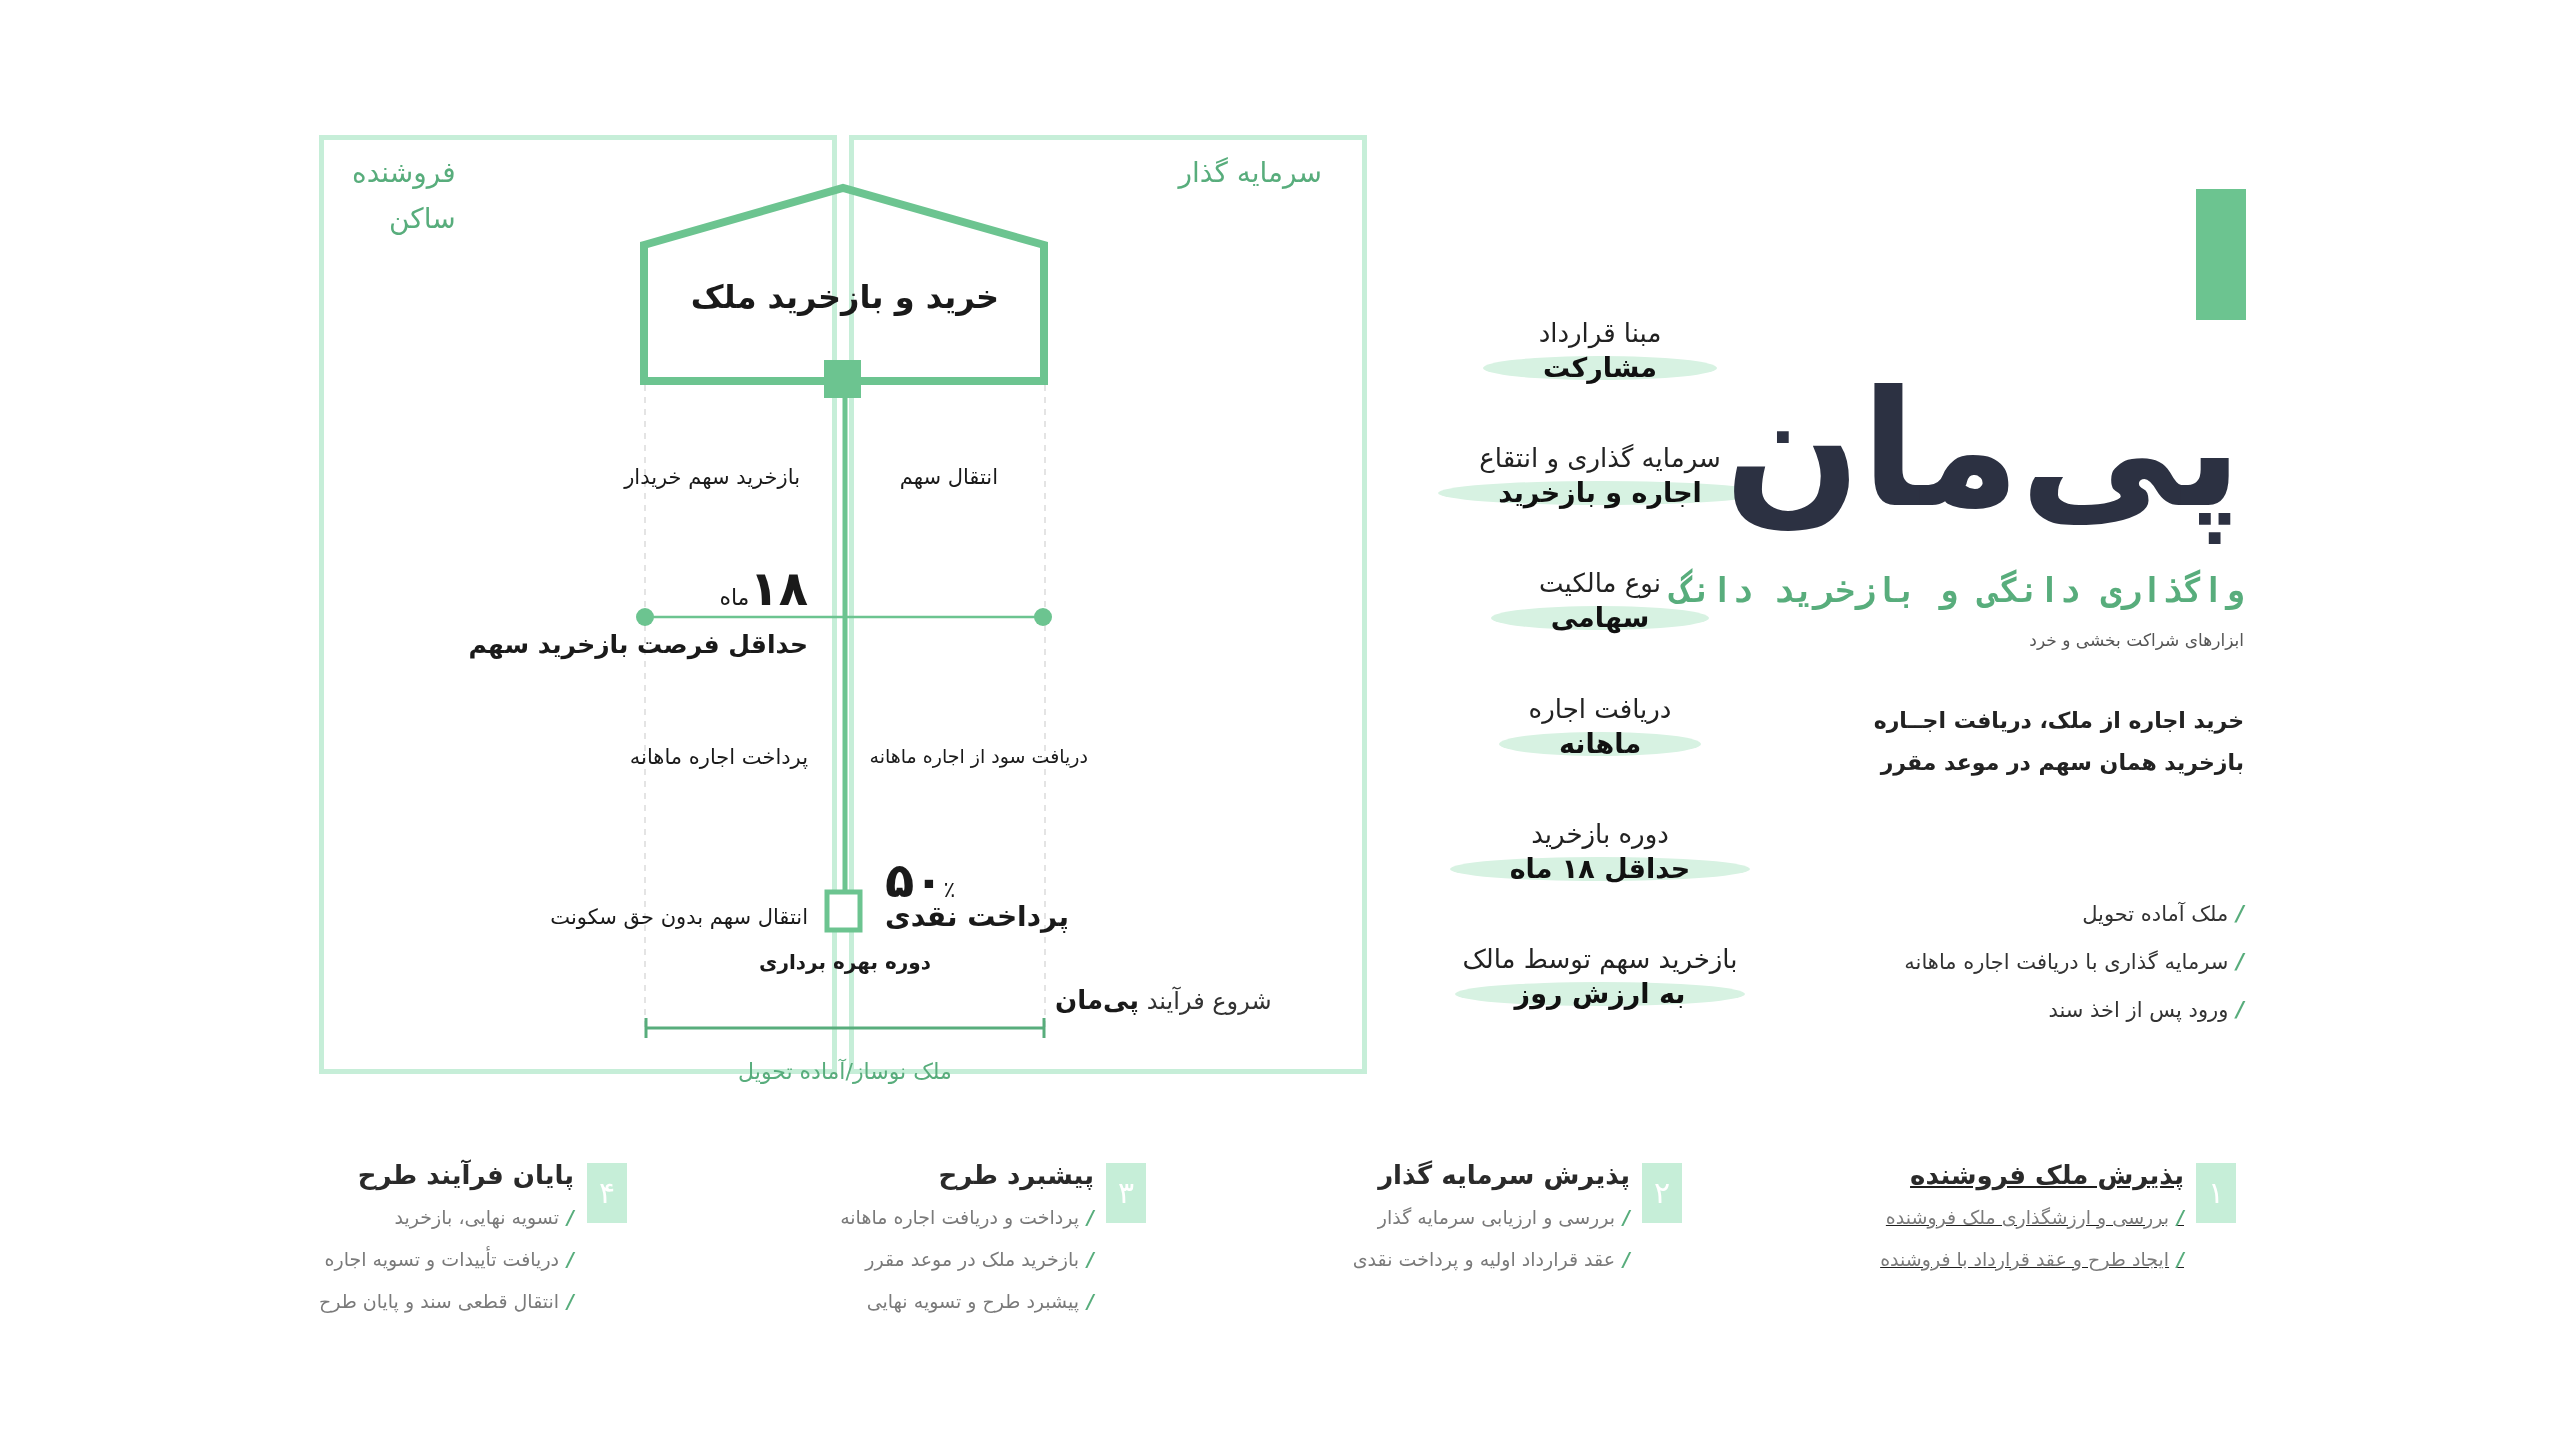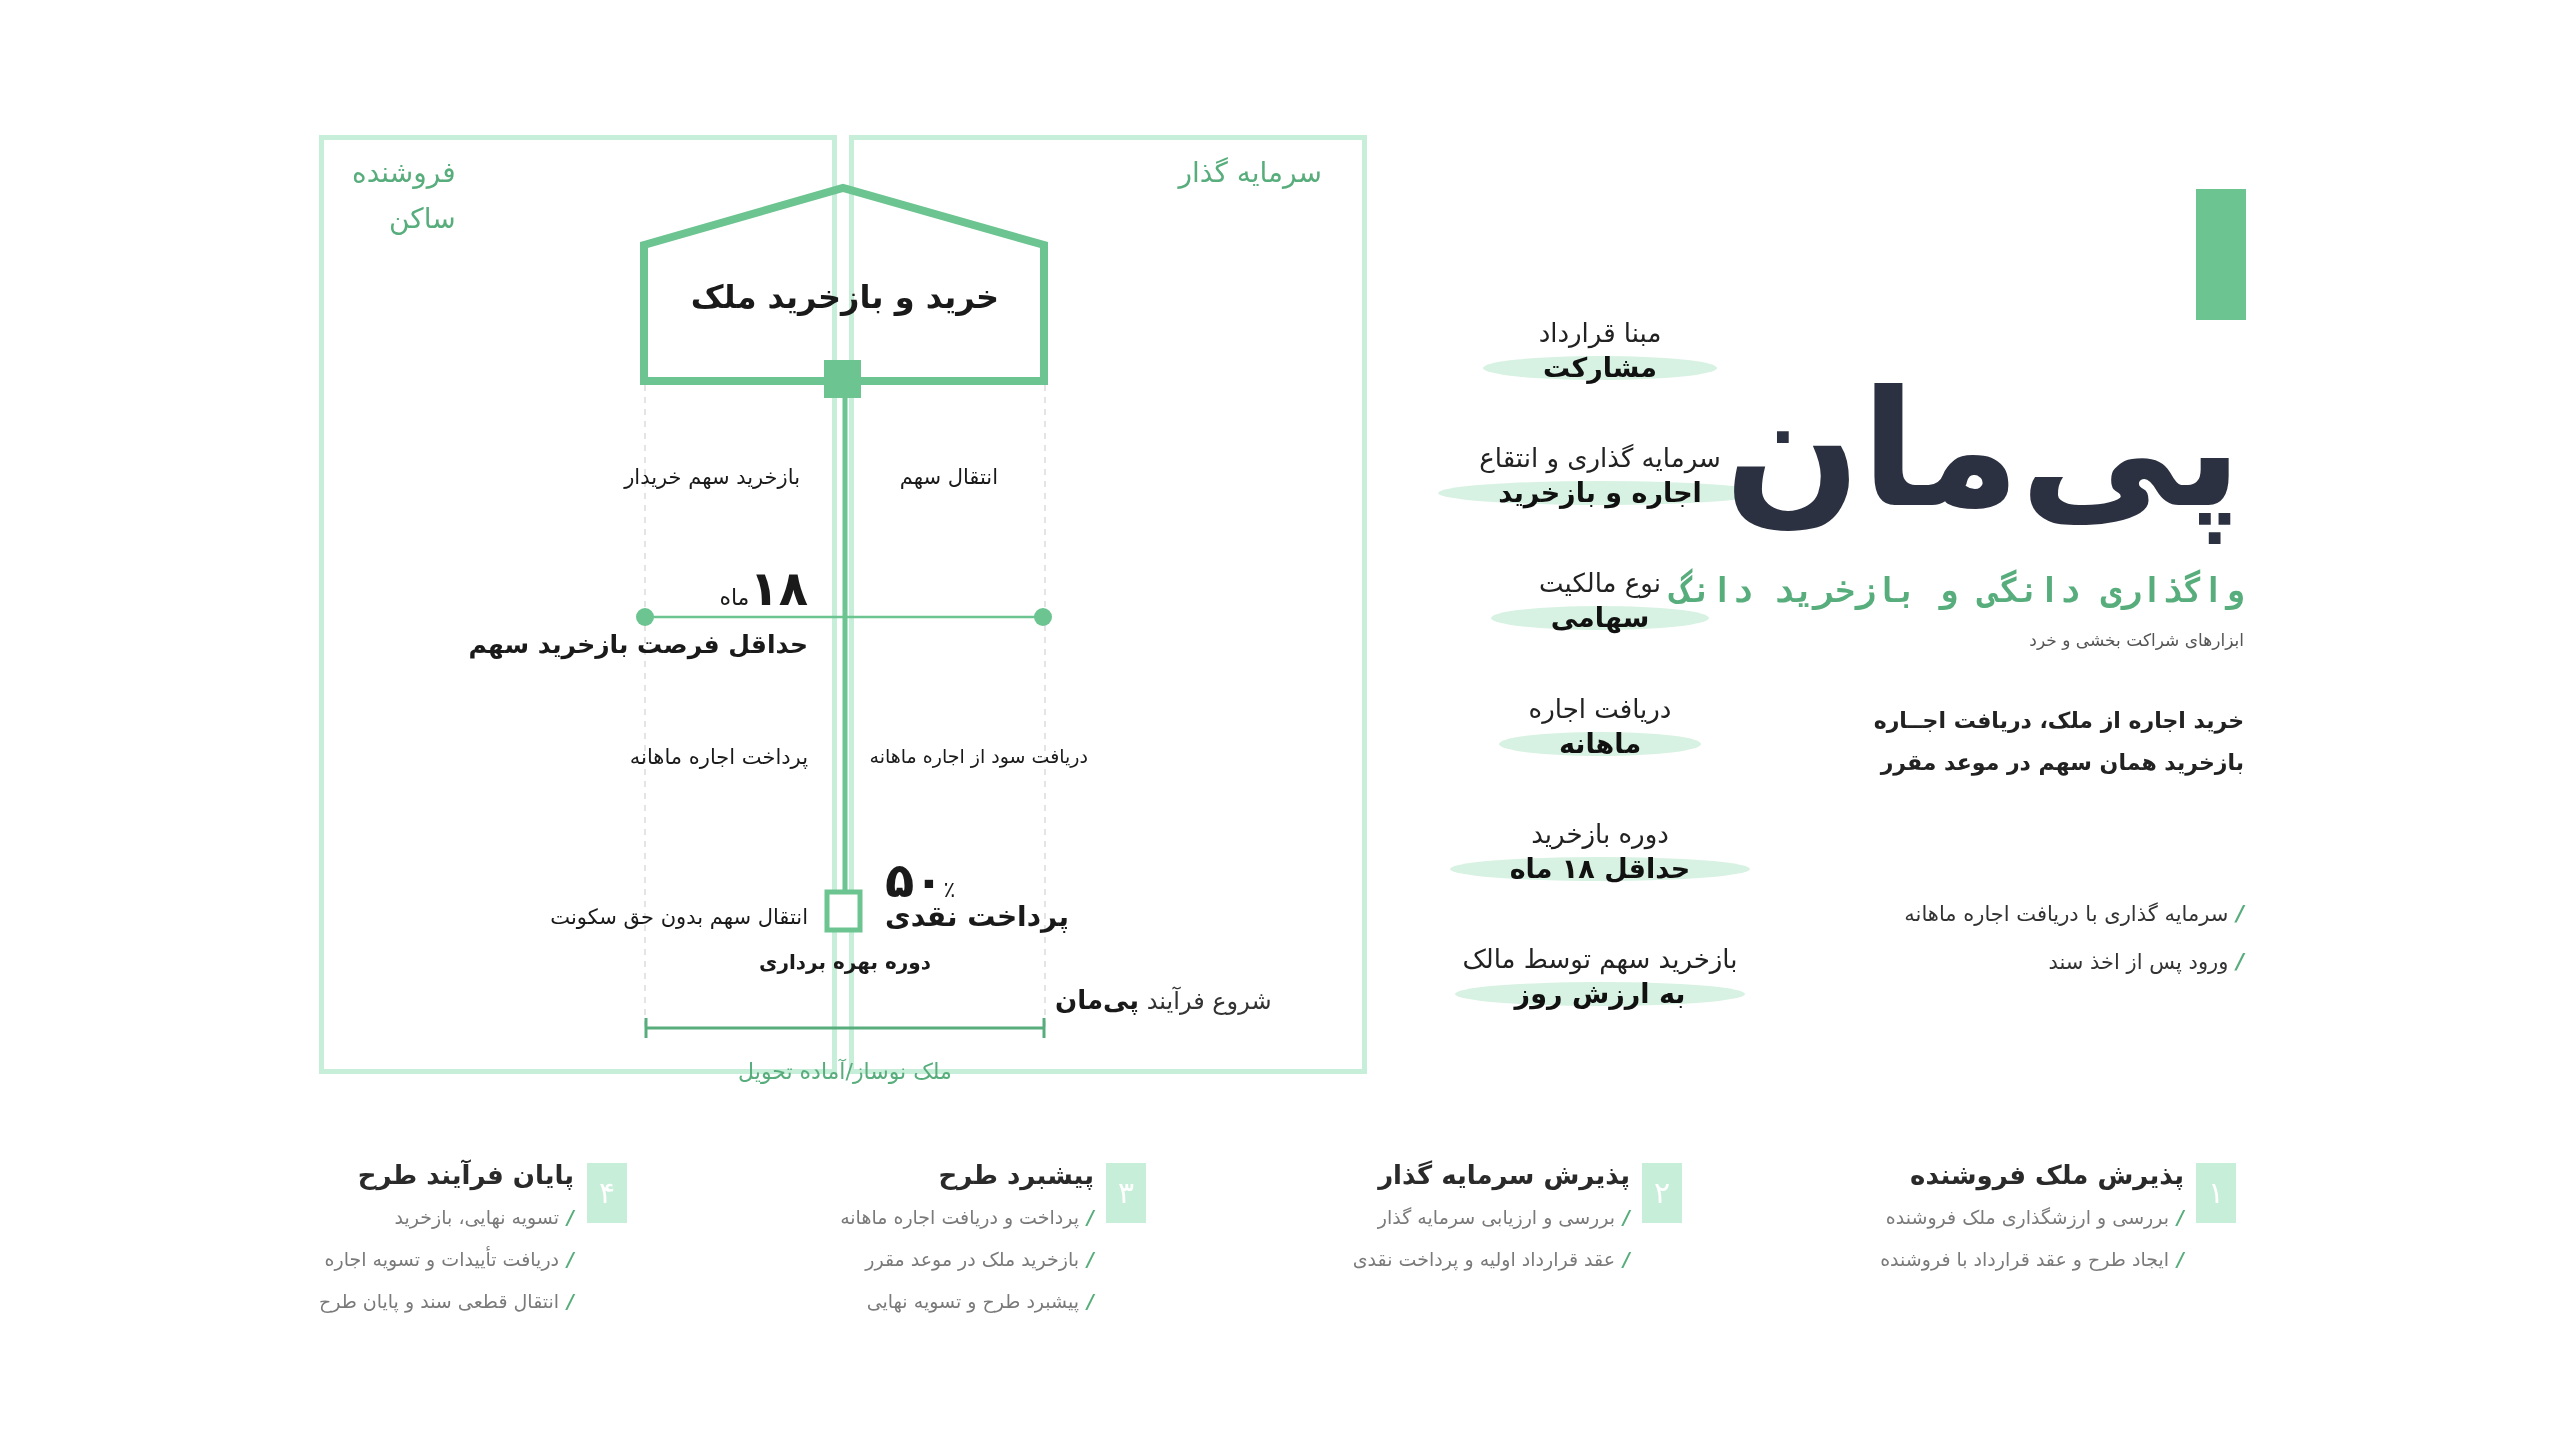--- a/index.html
+++ b/index.html
@@ -46,20 +46,21 @@
 
 <div class="abs accent-bar"></div>
 <div class="abs rtl brand-title">پی‌مان</div>
 <div class="abs rtl brand-subtitle">واگذاری دانگی و بازخرید دانگ</div>
 <div class="abs rtl brand-tag">ابزارهای شراکت بخشی و خرد</div>
 <div class="abs rtl brand-desc">
   <div>خرید اجاره از ملک، دریافت اجــاره</div>
   <div>بازخرید همان سهم در موعد مقرر</div>
 </div>
 <div class="abs rtl features">
+  <div class="feature-item"><span class="slash">/</span><span>ملک آماده تحویل</span></div>
   <div class="feature-item"><span class="slash">/</span><span>سرمایه گذاری با دریافت اجاره ماهانه</span></div>
   <div class="feature-item"><span class="slash">/</span><span>ورود پس از  اخذ سند</span></div>
 </div>
 
 <div class="abs rtl attr" style="top:318px;">
   <div class="attr-label">مبنا قرارداد</div>
   <div class="attr-value">مشارکت</div>
 </div>
 <div class="abs rtl attr" style="top:443px;">
   <div class="attr-label">سرمایه گذاری و انتقاع</div>
@@ -137,21 +138,21 @@
 <div class="abs rtl green-text" style="left:645px; width:400px; text-align:center; top:1011px;margin-top:48px;">ملک نوساز/آماده تحویل</div>
 
 <div class="abs rtl" style="left:1055px; top:985px; white-space:nowrap; font-size:24px;">
   <span style="color:#333;">شروع فرآیند</span>
   <span style="font-weight:bold; color:#1a1a1a; font-size:26px;">پی‌مان</span>
 </div>
 
 <div class="abs" style="left:2196px; top:1163px;">
   <div class="step-badge" style="left:0; top:0;">۱</div>
 </div>
-<div class="abs rtl" style="right:376px; top:1160px;">
+<div class="abs rtl" style="right:376px; top:1160px;text-decoration:underline;">
   <div class="step-title">پذیرش ملک فروشنده</div>
   <div class="step-item" style="margin-top:6px;"><span class="slash">/</span><span>بررسی و ارزشگذاری ملک فروشنده</span></div>
   <div class="step-item"><span class="slash">/</span><span>ایجاد طرح و عقد قرارداد با فروشنده</span></div>
 </div>
 
 <div class="abs" style="left:1642px; top:1163px;">
   <div class="step-badge" style="left:0; top:0;">۲</div>
 </div>
 <div class="abs rtl" style="right:930px; top:1160px;">
   <div class="step-title">پذیرش سرمایه گذار</div>

